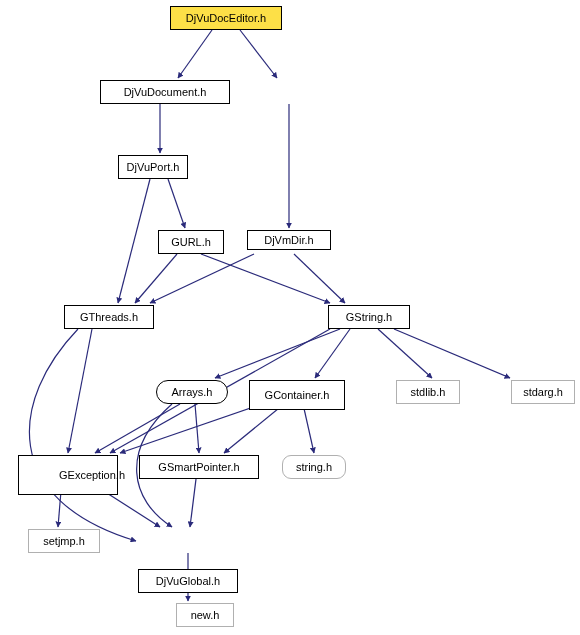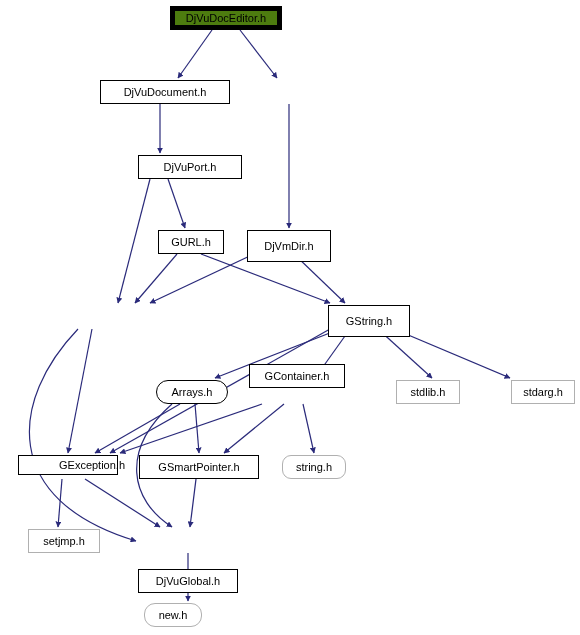--- a/index.html
+++ b/index.html
@@ -30,22 +30,22 @@
     justify-content: center;
     font-size: 11px;
     line-height: 1;
     white-space: nowrap;
     color: #000000;
     background: #ffffff;
     border: 1px solid #000000;
     z-index: 5;
   }
   .node.root {
-    background: #4d7c0f;
-    border: 5px solid #000000;
+    background: #fde047;
+    border: 1px solid #000000;
   }
   .node.ext {
     border: 1px solid #b0b0b0;
     color: #000000;
   }
 </style>
 </head>
 <body>
 
 <div id="canvas">
@@ -82,55 +82,58 @@
       <path d="M 85 479 L 160 527" fill="none" stroke="#2a2a7a" stroke-width="1.2" marker-end="url(#arrow)"></path>
       <path d="M 196 479 L 190 527" fill="none" stroke="#2a2a7a" stroke-width="1.2" marker-end="url(#arrow)"></path>
       <path d="M 188 553 L 188 601" fill="none" stroke="#2a2a7a" stroke-width="1.2" marker-end="url(#arrow)"></path>
     </svg>
 <div class="node root" style="left: 170px; top: 6px; width: 112px; height: 24px;">
       <span>DjVuDocEditor.h</span>
     </div>
     <div class="node" style="left: 100px; top: 80px; width: 130px; height: 24px;">
       <span>DjVuDocument.h</span>
     </div>
-    <div class="node" style="left: 118px; top: 155px; width: 104px; height: 24px; margin-left: 20px;">
+    <div class="node" style="left: 118px; top: 155px; width: 70px; height: 24px;">
       <span>DjVuPort.h</span>
     </div>
     <div class="node" style="left: 158px; top: 230px; width: 66px; height: 24px;">
       <span>GURL.h</span>
     </div>
-    <div class="node" style="left: 247px; top: 230px; width: 84px; height: 32px;">
+    <div class="node" style="left: 247px; top: 230px; width: 84px; height: 20px;">
       <span>DjVmDir.h</span>
     </div>
-    <div class="node" style="left: 328px; top: 305px; width: 82px; height: 32px;">
+    <div class="node" style="left: 64px; top: 305px; width: 90px; height: 24px;">
+      <span>GThreads.h</span>
+    </div>
+    <div class="node" style="left: 328px; top: 305px; width: 82px; height: 24px;">
       <span>GString.h</span>
     </div>
     <div class="node" style="left: 156px; top: 380px; width: 72px; height: 24px; border-radius: 12px;">
       <span>Arrays.h</span>
     </div>
-    <div class="node" style="left: 249px; top: 364px; width: 96px; height: 24px;">
+    <div class="node" style="left: 249px; top: 380px; width: 96px; height: 30px;">
       <span>GContainer.h</span>
     </div>
     <div class="node ext" style="left: 396px; top: 380px; width: 64px; height: 24px;">
       <span>stdlib.h</span>
     </div>
     <div class="node ext" style="left: 511px; top: 380px; width: 64px; height: 24px;">
       <span>stdarg.h</span>
     </div>
-    <div class="node" style="left: 18px; top: 455px; width: 100px; height: 20px; padding-left: 48px;">
+    <div class="node" style="left: 18px; top: 455px; width: 100px; height: 40px; padding-left: 48px;">
       <span>GException.h</span>
     </div>
     <div class="node" style="left: 139px; top: 455px; width: 120px; height: 24px;">
       <span>GSmartPointer.h</span>
     </div>
     <div class="node ext" style="left: 282px; top: 455px; width: 64px; height: 24px; border-radius: 9px;">
       <span>string.h</span>
     </div>
     <div class="node ext" style="left: 28px; top: 529px; width: 72px; height: 24px;">
       <span>setjmp.h</span>
     </div>
     <div class="node" style="left: 138px; top: 529px; width: 100px; height: 24px; margin-top: 40px;">
       <span>DjVuGlobal.h</span>
     </div>
-    <div class="node ext" style="left: 144px; top: 603px; width: 58px; height: 24px; border-radius: 11px;">
+    <div class="node ext" style="left: 176px; top: 603px; width: 58px; height: 24px;">
       <span>new.h</span>
     </div>
   </div>
 
 </body></html>

